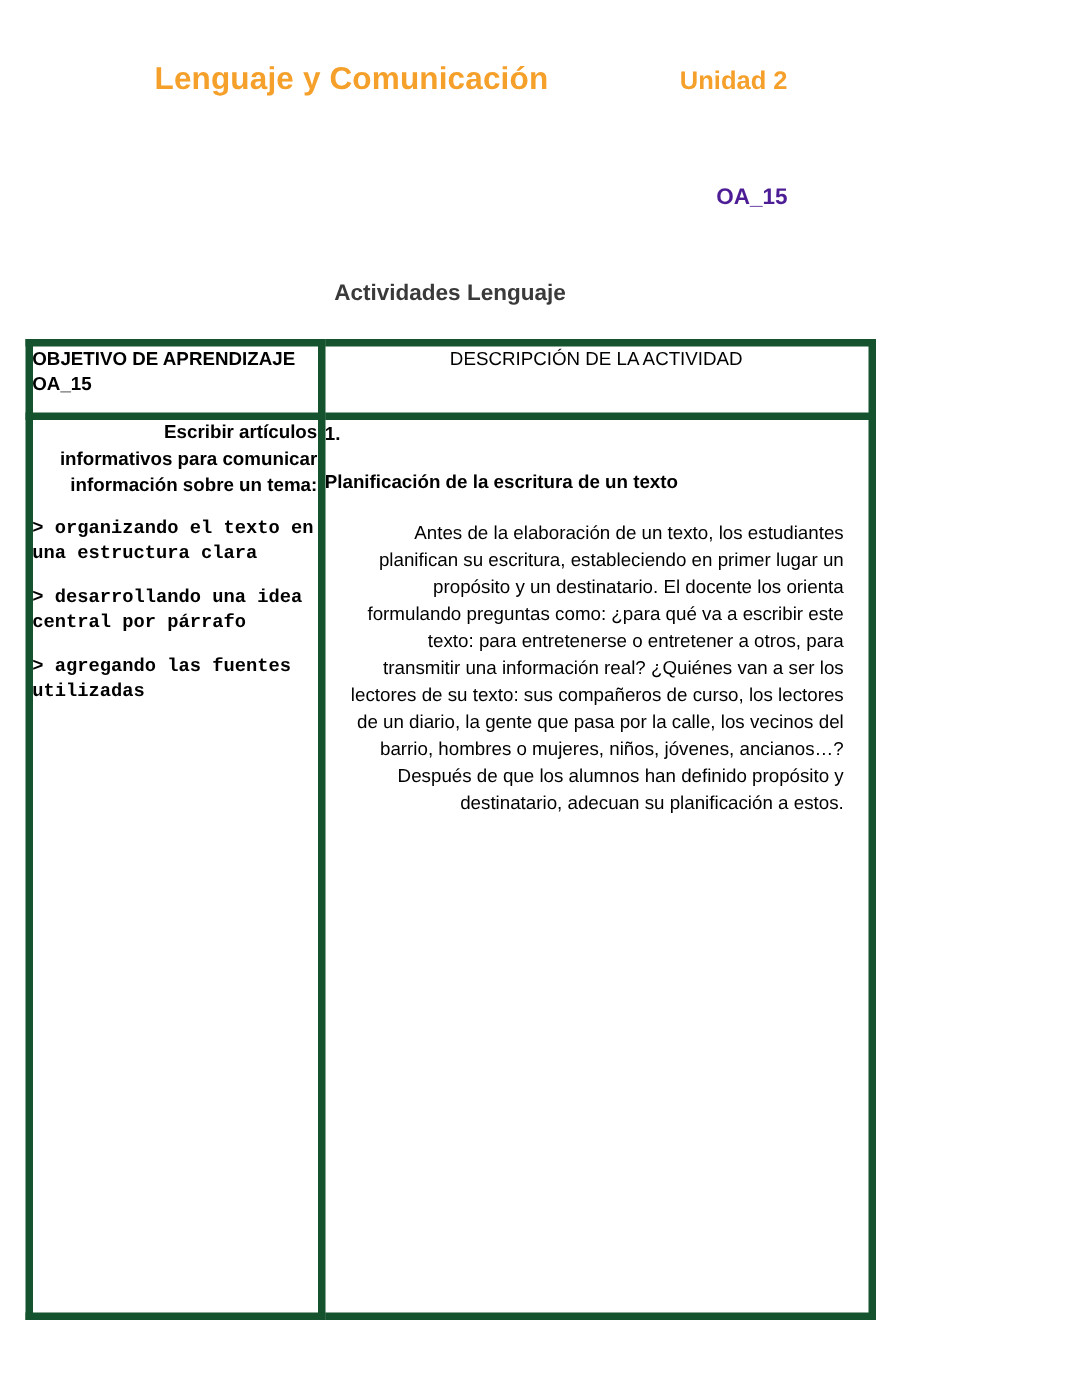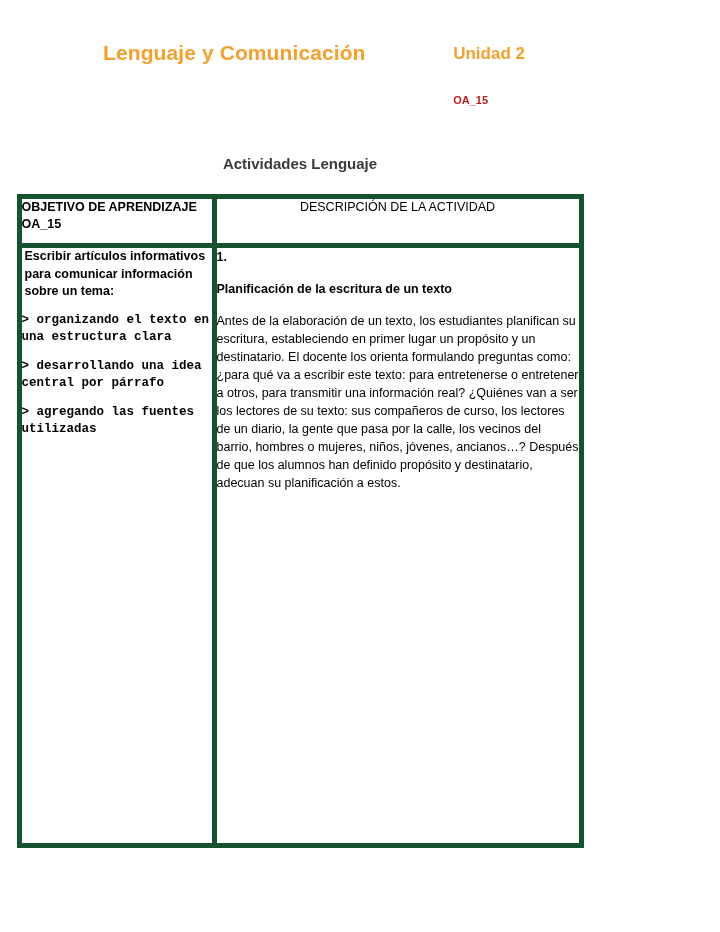--- a/index.html
+++ b/index.html
@@ -26,22 +26,23 @@
     justify-content: space-between;
     align-items: flex-start;
   }
   .header-left {
     display: flex;
     flex-direction: column;
   }
   .header-right {
     display: flex;
     flex-direction: column;
-    align-items: flex-start;
+    align-items: flex-end;
     padding-top: 2px;
+    gap: 48px;
   }
   .title-main {
     color: #F5A02B;
     font-size: 21px;
     font-weight: bold;
     line-height: 26px;
     letter-spacing: 0.1px;
   }
   .title-sub {
     color: #000000;
@@ -50,25 +51,25 @@
     line-height: 24px;
     margin-top: 4px;
   }
   .unit-label {
     color: #F5A02B;
     font-size: 17px;
     font-weight: bold;
     line-height: 24px;
   }
   .oa-label {
-    color: #b91c1c;
-    font-size: 11px;
+    color: #4c1d95;
+    font-size: 15px;
     font-weight: bold;
     line-height: 24px;
-    margin-top: 22px;
+    margin-top: 6px;
   }
   .section-title {
     text-align: center;
     font-size: 15px;
     font-weight: bold;
     color: #3a3a3a;
     margin-top: 43px;
   }
   table.activity-table {
     margin: 22px auto 0 auto;
@@ -105,40 +106,41 @@
     font-weight: bold;
     line-height: 17.5px;
     height: 595px;
   }
   td.cell-right {
     padding: 12px 12px 10px 12px;
     font-size: 12.5px;
     line-height: 18px;
   }
   .oa-intro {
-    margin: 0 0 11px 3px;
+    margin: 0 0 11px 13px;
+    text-align: right;
   }
   .oa-bullet {
     margin: 0 0 11px 0;
     font-family: Liberation Mono, monospace;
   }
   .oa-bullet:last-child {
     margin-bottom: 16px;
   }
   .act-number {
     font-weight: bold;
     margin: 0 0 14px 0;
   }
   .act-subtitle {
     font-weight: bold;
     margin: 0 0 14px 0;
   }
   .act-body {
-    margin: 0;
-    text-align: left;
+    margin: 16px;
+    text-align: right;
   }
 </style>
 </head>
 <body>
 
 <div class="page">
 
   <div class="header">
     <div class="header-left">
       <div class="title-main">Lenguaje y Comunicación</div>

